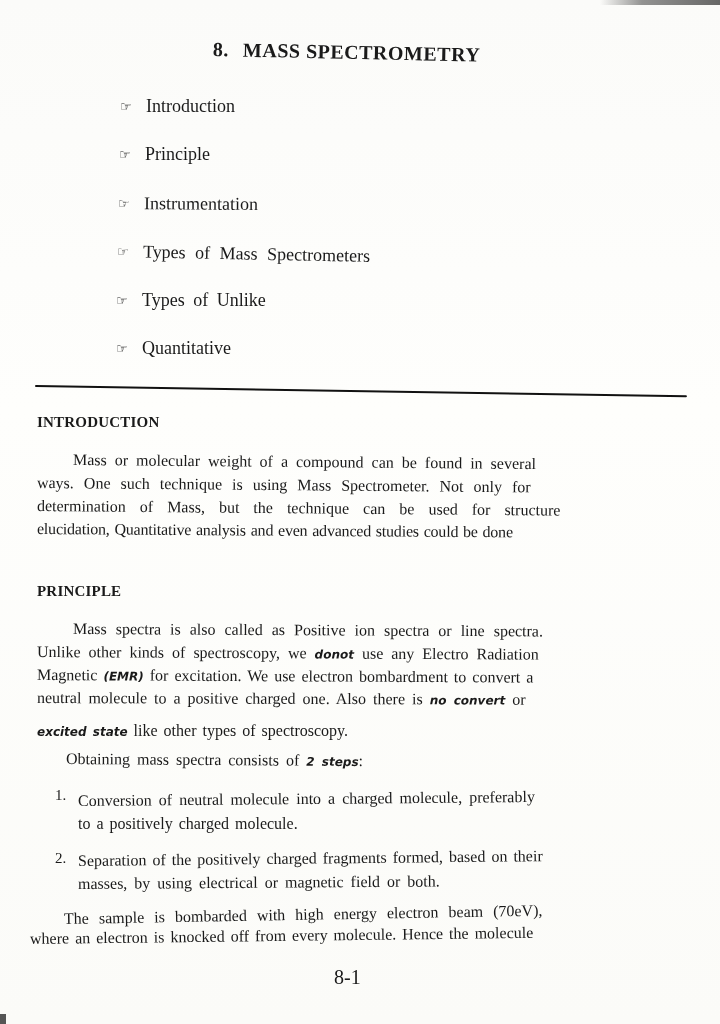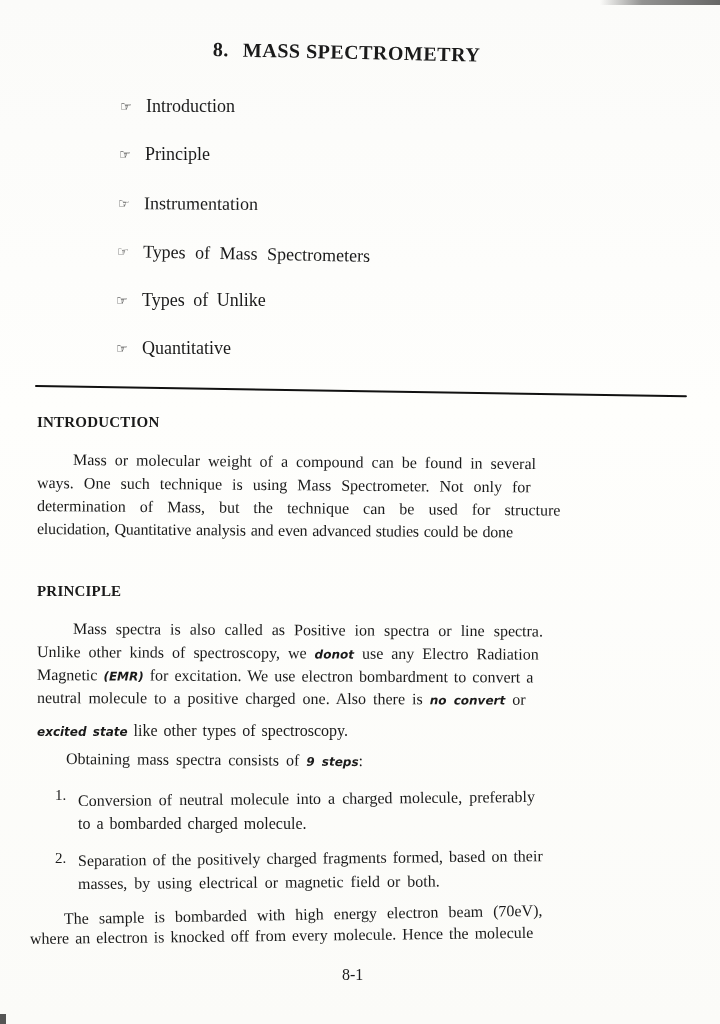--- a/index.html
+++ b/index.html
@@ -91,23 +91,23 @@
       display: flex;
       justify-content: space-between;
     }
     .bi { font-weight: bold; font-style: italic; font-family: "DejaVu Sans", sans-serif; font-size: 12px; }
     .list-num {
       position: absolute;
       font-size: 15px;
     }
     .page-number {
       position: absolute;
-      left: 342px;
+      left: 334px;
       top: 966px;
-      font-size: 16px;
+      font-size: 20px;
     }
   </style>
 </head>
 <body>
 
 <div class="page">
   <div class="scan-edge"></div>
   <div class="corner-mark"></div>
 
   <div class="chapter-title">
@@ -170,26 +170,26 @@
     <span class="bi">no convert</span>
     <span>or</span>
   </div>
   <div class="text-line" style="left:37px; top:712px; word-spacing:2px;margin-top:10px;">
     <span class="bi">excited state</span>
     <span>like other types of spectroscopy.</span>
   </div>
 
   <div class="text-line" style="left:66px; top:750px; word-spacing:3px; transform: rotate(0.4deg);">
     <span>Obtaining mass spectra consists of</span>
-    <span class="bi">9 steps</span><span>:</span>
+    <span class="bi">2 steps</span><span>:</span>
   </div>
 
   <div class="list-num" style="left:55px; top:787px;">1.</div>
   <div class="text-line" style="left:78px; top:792px; word-spacing:3px; transform: rotate(-0.5deg);">Conversion of neutral molecule into a charged molecule, preferably</div>
-  <div class="text-line" style="left:78px; top:815px; word-spacing:2px;">to a bombarded charged molecule.</div>
+  <div class="text-line" style="left:78px; top:815px; word-spacing:2px;">to a positively charged molecule.</div>
 
   <div class="list-num" style="left:55px; top:850px;">2.</div>
   <div class="text-line" style="left:78px; top:852px; word-spacing:2px; transform: rotate(-0.6deg);">Separation of the positively charged fragments formed, based on their</div>
   <div class="text-line" style="left:78px; top:875px; word-spacing:3px; transform: rotate(-0.4deg);">masses, by using electrical or magnetic field or both.</div>
 
   <div class="text-line" style="left:64px; top:910px; word-spacing:6px; transform: rotate(-1deg);">The sample is bombarded with high energy electron beam (70eV),</div>
   <div class="text-line" style="left:30px; top:930px; word-spacing:2px; transform: rotate(-0.7deg);">where an electron is knocked off from every molecule. Hence the molecule</div>
 
   <div class="page-number">8-1</div>
 </div>

